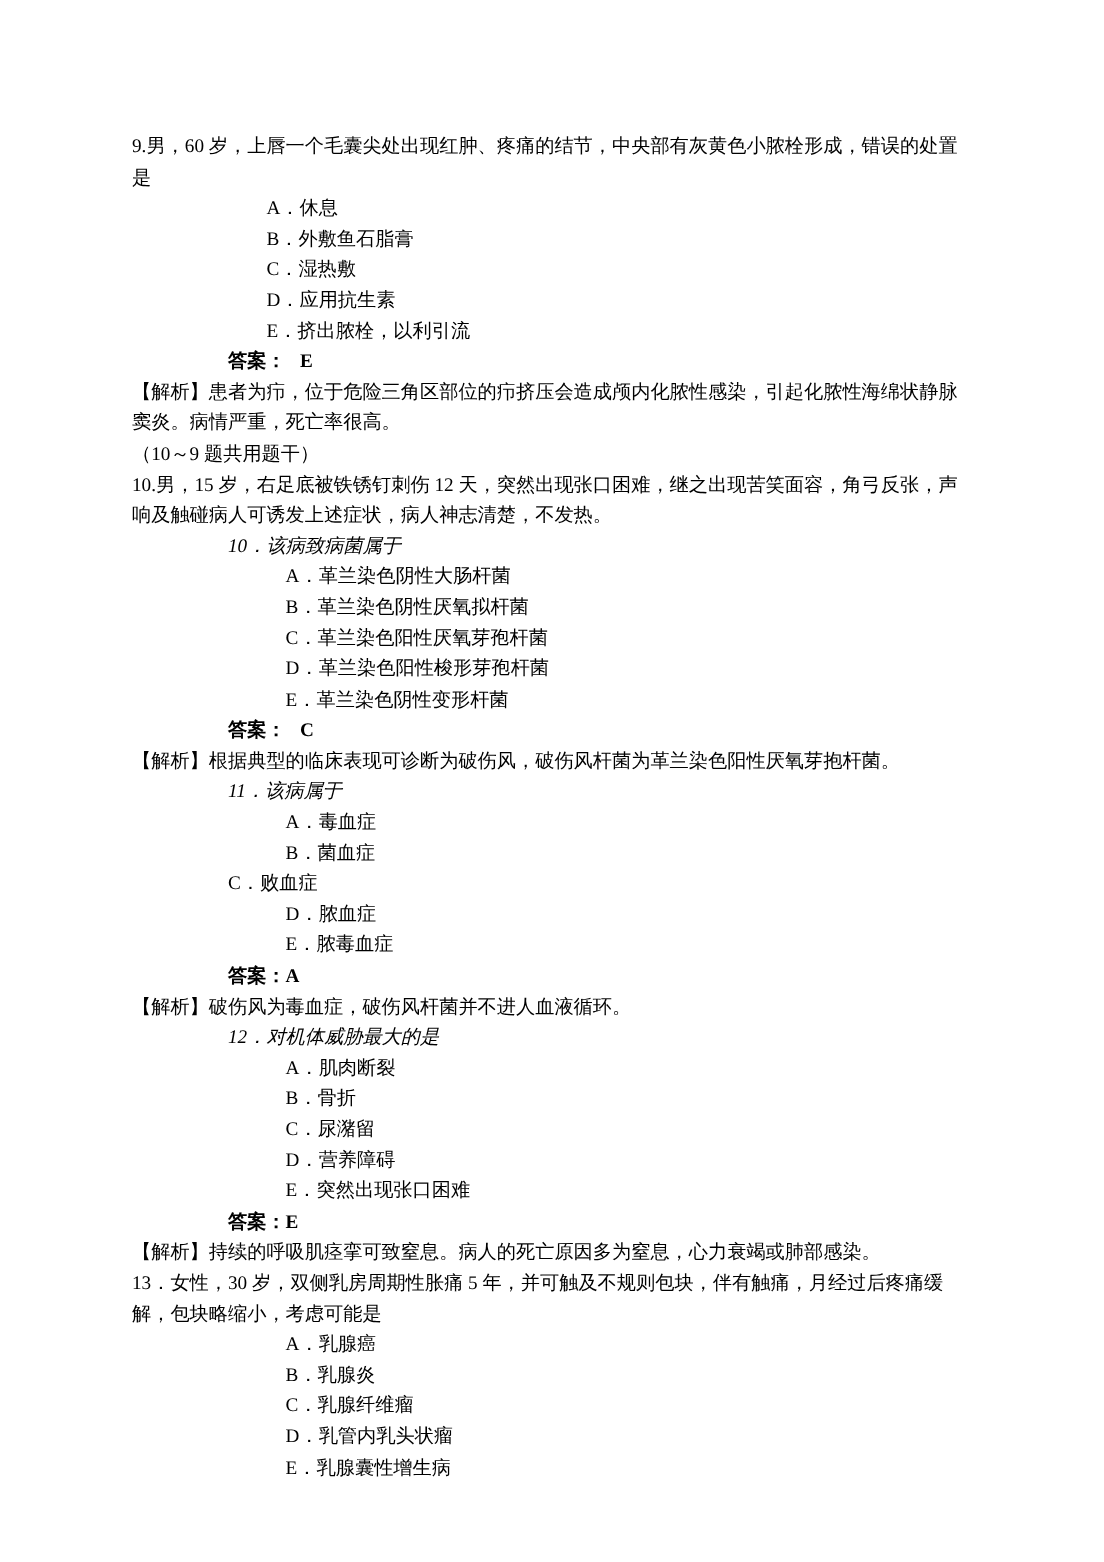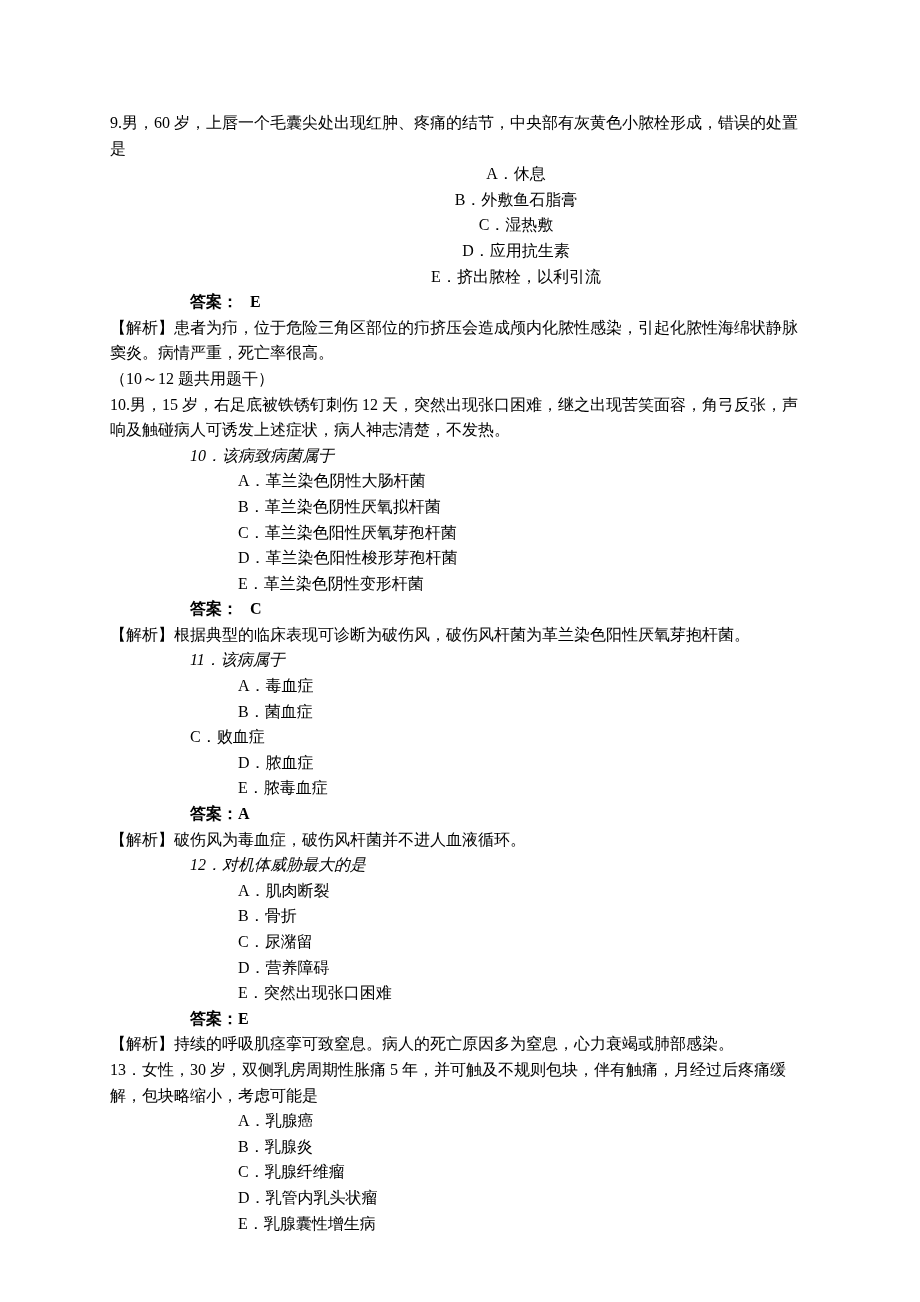--- a/index.html
+++ b/index.html
@@ -13,40 +13,40 @@
     font-family: "SimSun", "宋体", serif;
     font-size: 16px;
     line-height: 1.6;
     color: #000;
     padding: 110px 110px 100px 110px;
     box-sizing: border-box;
   }
   .line {
     white-space: pre-wrap;
   }
-  .indent1 { padding-left: 7em; text-align: center; }
+  .indent1 { padding-left: 7em; }
   .indent2 { padding-left: 8em; }
   .indent-ans { padding-left: 5em; font-weight: bold; }
   .indent-q { padding-left: 5em; font-style: italic; }
   .indent-c { padding-left: 5em; }
   .nowrap { white-space: nowrap; }
 </style>
 </head>
 <body>
 
 <div class="line">9.男，60 岁，上唇一个毛囊尖处出现红肿、疼痛的结节，中央部有灰黄色小脓栓形成，错误的处置是</div>
 <div class="line indent1">A．休息</div>
 <div class="line indent1">B．外敷鱼石脂膏</div>
 <div class="line indent1">C．湿热敷</div>
 <div class="line indent1">D．应用抗生素</div>
 <div class="line indent1">E．挤出脓栓，以利引流</div>
 <div class="line indent-ans">答案：   E</div>
 <div class="line">【解析】患者为疖，位于危险三角区部位的疖挤压会造成颅内化脓性感染，引起化脓性海绵状静脉窦炎。病情严重，死亡率很高。</div>
 
-<div class="line">（10～12 题共用题干）</div>
+<div class="line">（10～9 题共用题干）</div>
 <div class="line">10.男，15 岁，右足底被铁锈钉刺伤 12 天，突然出现张口困难，继之出现苦笑面容，角弓反张，声响及触碰病人可诱发上述症状，病人神志清楚，不发热。</div>
 
 <div class="line indent-q">10．该病致病菌属于</div>
 <div class="line indent2">A．革兰染色阴性大肠杆菌</div>
 <div class="line indent2">B．革兰染色阴性厌氧拟杆菌</div>
 <div class="line indent2">C．革兰染色阳性厌氧芽孢杆菌</div>
 <div class="line indent2">D．革兰染色阳性梭形芽孢杆菌</div>
 <div class="line indent2">E．革兰染色阴性变形杆菌</div>
 <div class="line indent-ans">答案：   C</div>
 <div class="line nowrap">【解析】根据典型的临床表现可诊断为破伤风，破伤风杆菌为革兰染色阳性厌氧芽抱杆菌。</div>

